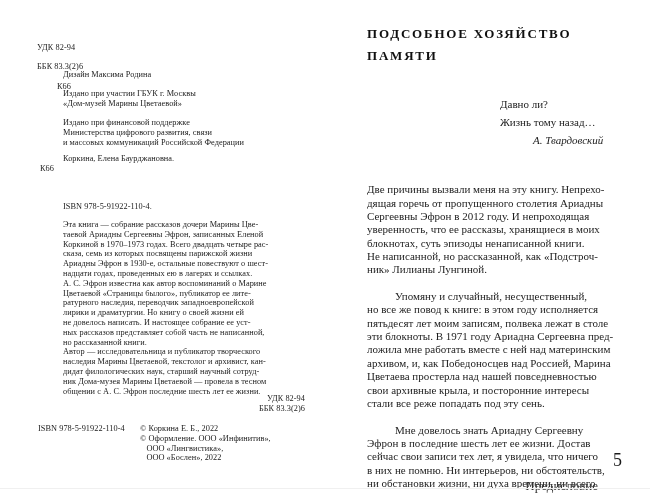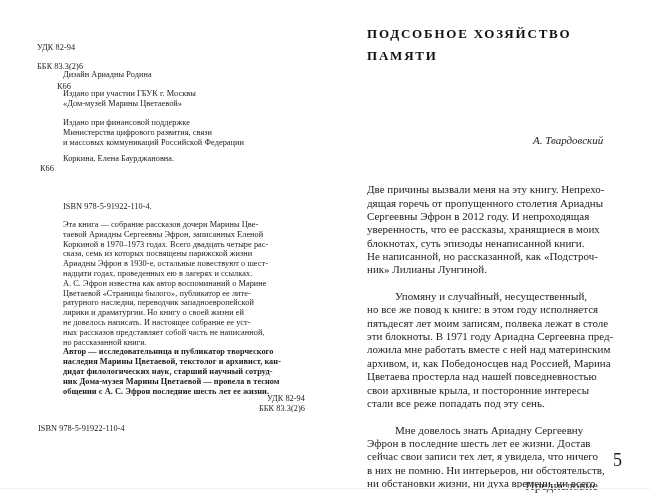--- a/index.html
+++ b/index.html
@@ -41,21 +41,21 @@
   .codes-top   { left: 37px;  top: 25px; }
   .codes-top .sign { padding-left: 20px; }
   .design      { left: 63px;  top: 62px; }
   .pub1        { left: 63px;  top: 81px; }
   .pub2        { left: 63px;  top: 110px; }
   .card-author { left: 63px;  top: 146px; font-weight: normal; }
   .card-sign   { left: 40px;  top: 156px; }
   .card-desc   { left: 63px;  top: 156px; width: 250px; }
   .card-isbn   { left: 63px;  top: 194px; text-align: right; }
   .annot1      { left: 63px;  top: 212px; width: 252px; }
-  .annot2      { left: 63px;  top: 339.4px; width: 252px; font-weight: bold; }
+  .annot2      { left: 63px;  top: 339.4px; width: 252px; }
   .codes-bottom{ right: 20px; top: 386px; text-align: right; }
   .isbn-bottom { left: 38px;  top: 416px; }
   .copyright   { left: 140px; top: 416px; white-space: pre-wrap; }
 
   
   .chapter-title {
     left: 42px; top: 15px;
     font-size: 13px;
     line-height: 22px;
     font-weight: 700;
@@ -83,21 +83,21 @@
 <div class="spread">
 
   <section class="page page-left">
 
     <div class="blk small codes-top">
       <div>УДК 82-94</div>
       <div>ББК 83.3(2)6</div>
       <div class="sign">К66</div>
     </div>
 
-    <div class="blk small design">Дизайн Ариадны Родина</div>
+    <div class="blk small design">Дизайн Максима Родина</div>
 
     <div class="blk small pub2">Издано при финансовой поддержке
 Министерства цифрового развития, связи
 и массовых коммуникаций Российской Федерации</div>
 
     <div class="blk small pub1">Издано при участии ГБУК г. Москвы
 «Дом-музей Марины Цветаевой»</div>
 
     <div class="blk small card-author">Коркина, Елена Баурджановна.</div>
     <div class="blk small card-sign">К66</div>
@@ -119,28 +119,34 @@
     <div class="blk small annot2">Автор — исследовательница и публикатор творческого
 наследия Марины Цветаевой, текстолог и архивист, кан-
 дидат филологических наук, старший научный сотруд-
 ник Дома-музея Марины Цветаевой — провела в тесном
 общении с А. С. Эфрон последние шесть лет ее жизни.</div>
 
     <div class="blk small codes-bottom">УДК 82-94
 ББК 83.3(2)6</div>
 
     <div class="blk small isbn-bottom">ISBN 978-5-91922-110-4</div>
+    <div class="blk small copyright">© Коркина Е. Б., 2022
+© Оформление. ООО «Инфинитив»,
+   ООО «Лингвистика»,
+   ООО «Бослен», 2022</div>
 
   </section>
 
   <section class="page page-right">
 
     <h1 class="blk chapter-title" style="margin:0">ПОДСОБНОЕ ХОЗЯЙСТВО
 ПАМЯТИ</h1>
 
+    <div class="blk epigraph">Давно ли?
+Жизнь тому назад…</div>
     <div class="blk attribution">А. Твардовский</div>
 
     <div class="blk body-text">
       <p>Две причины вызвали меня на эту книгу. Непрехо-
 дящая горечь от пропущенного столетия Ариадны
 Сергеевны Эфрон в 2012 году. И непроходящая
 уверенность, что ее рассказы, хранящиеся в моих
 блокнотах, суть эпизоды ненаписанной книги.
 Не написанной, но рассказанной, как «Подстроч-
 ник» Лилианы Лунгиной.</p>

